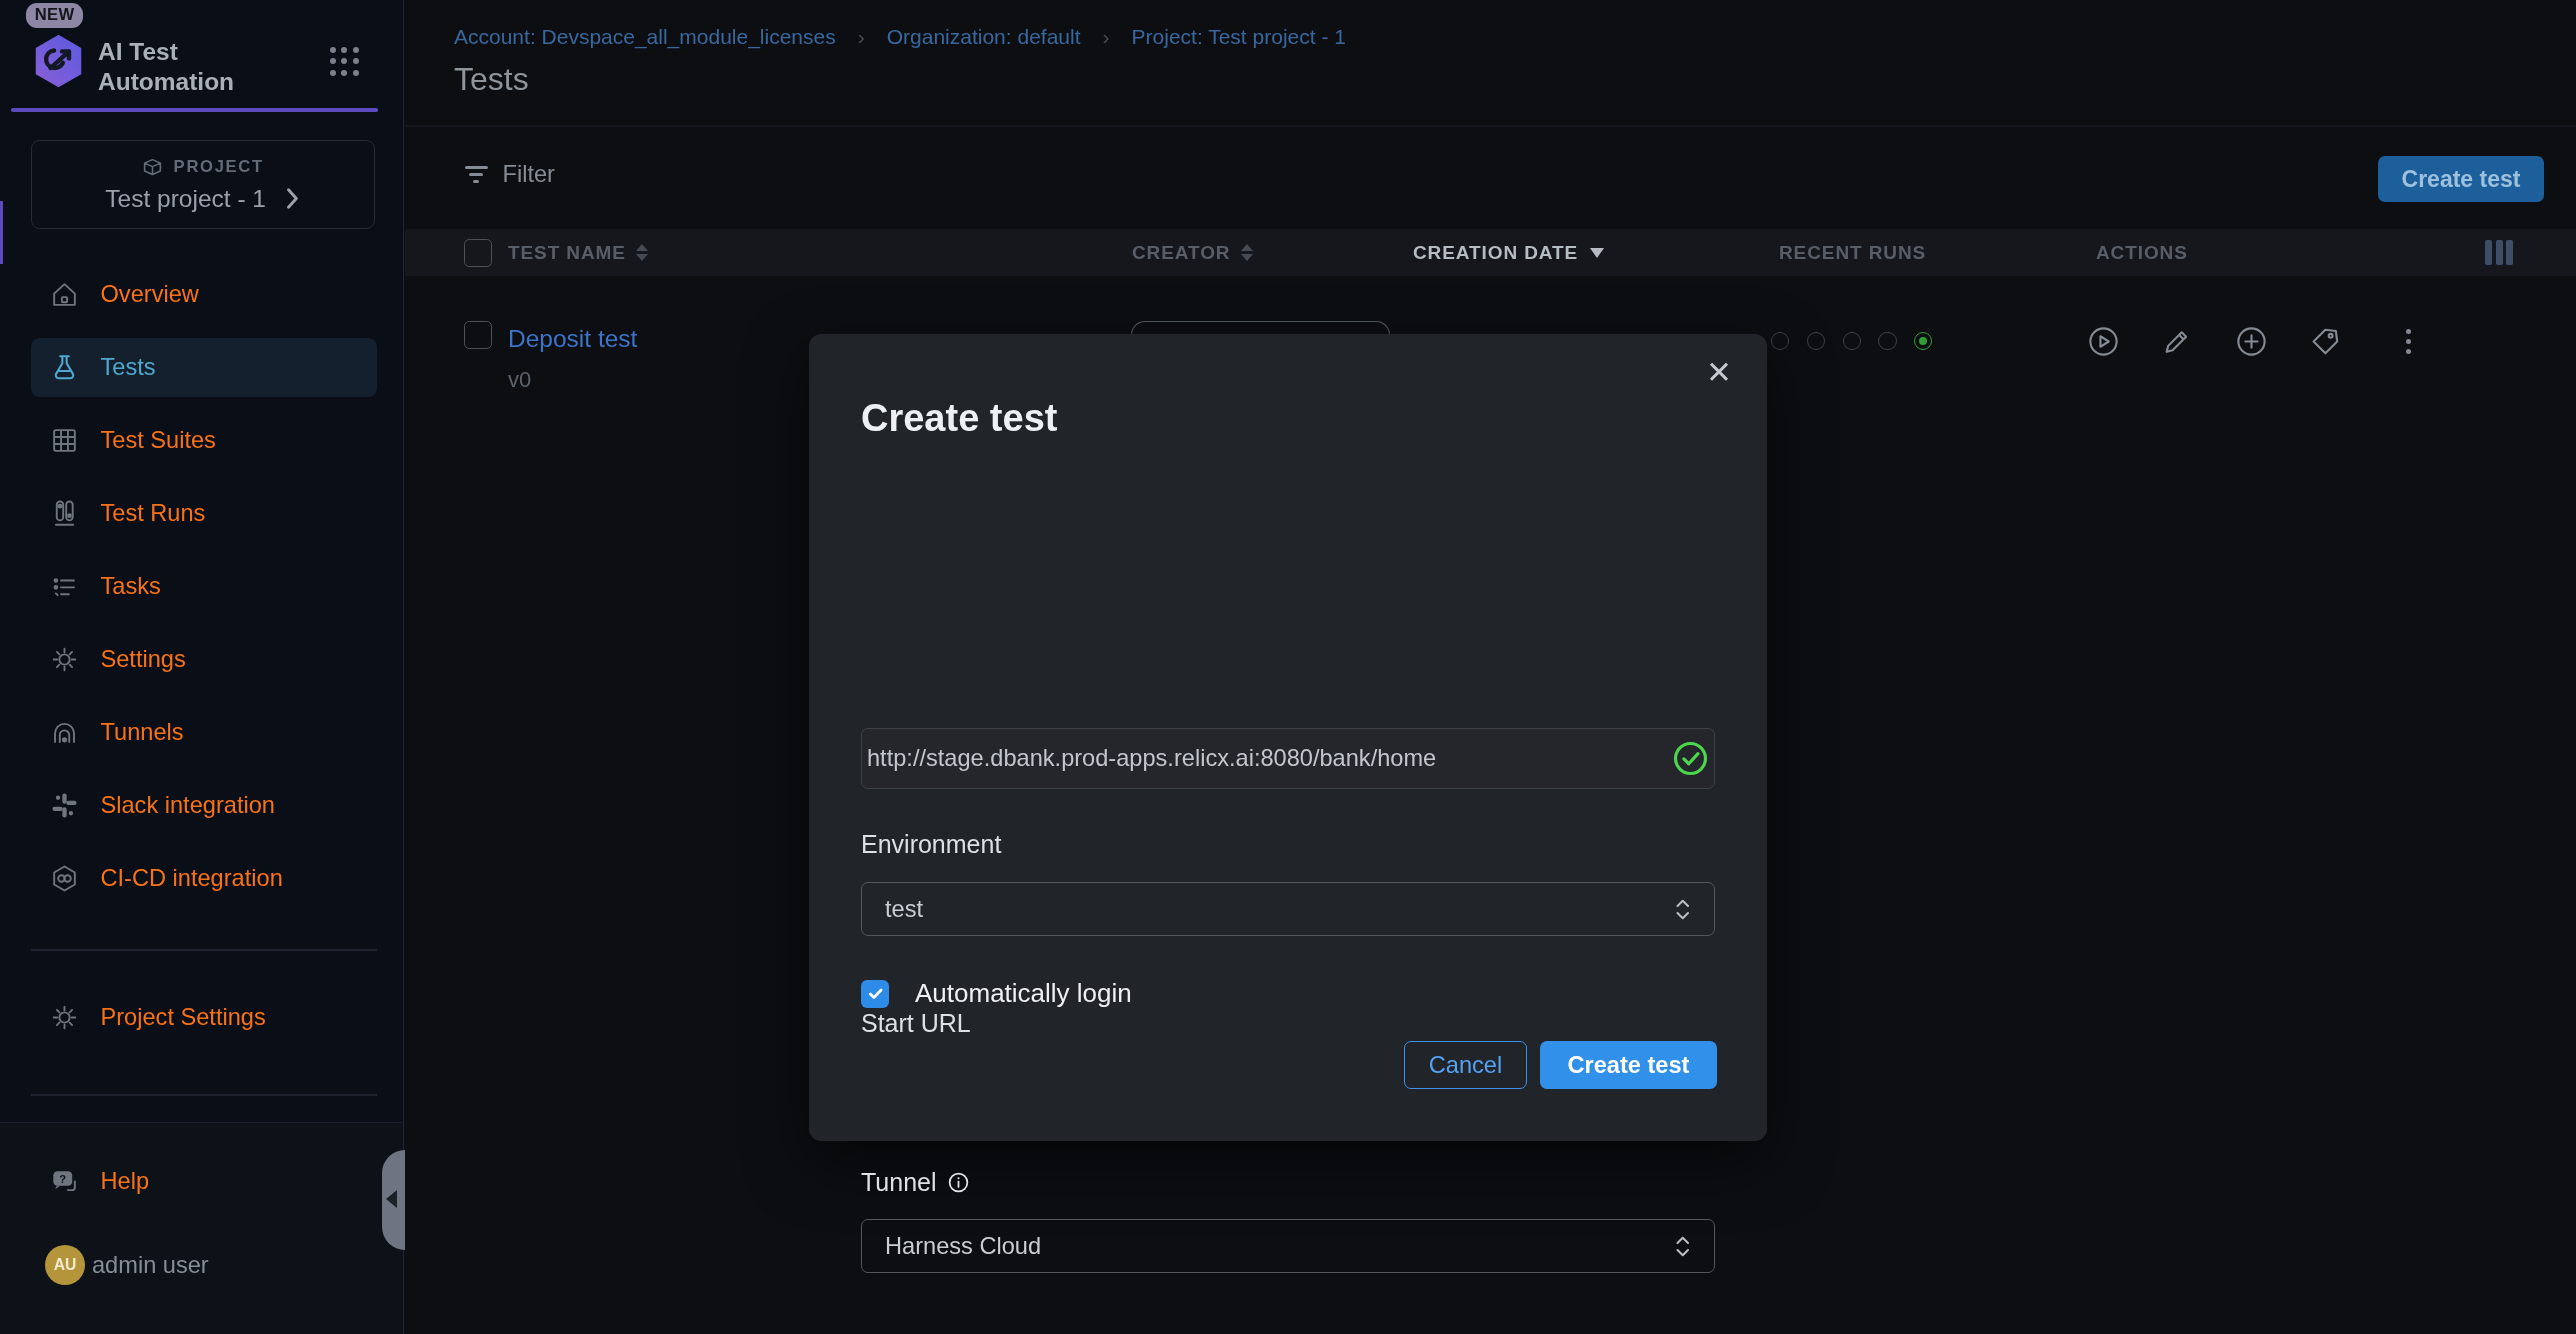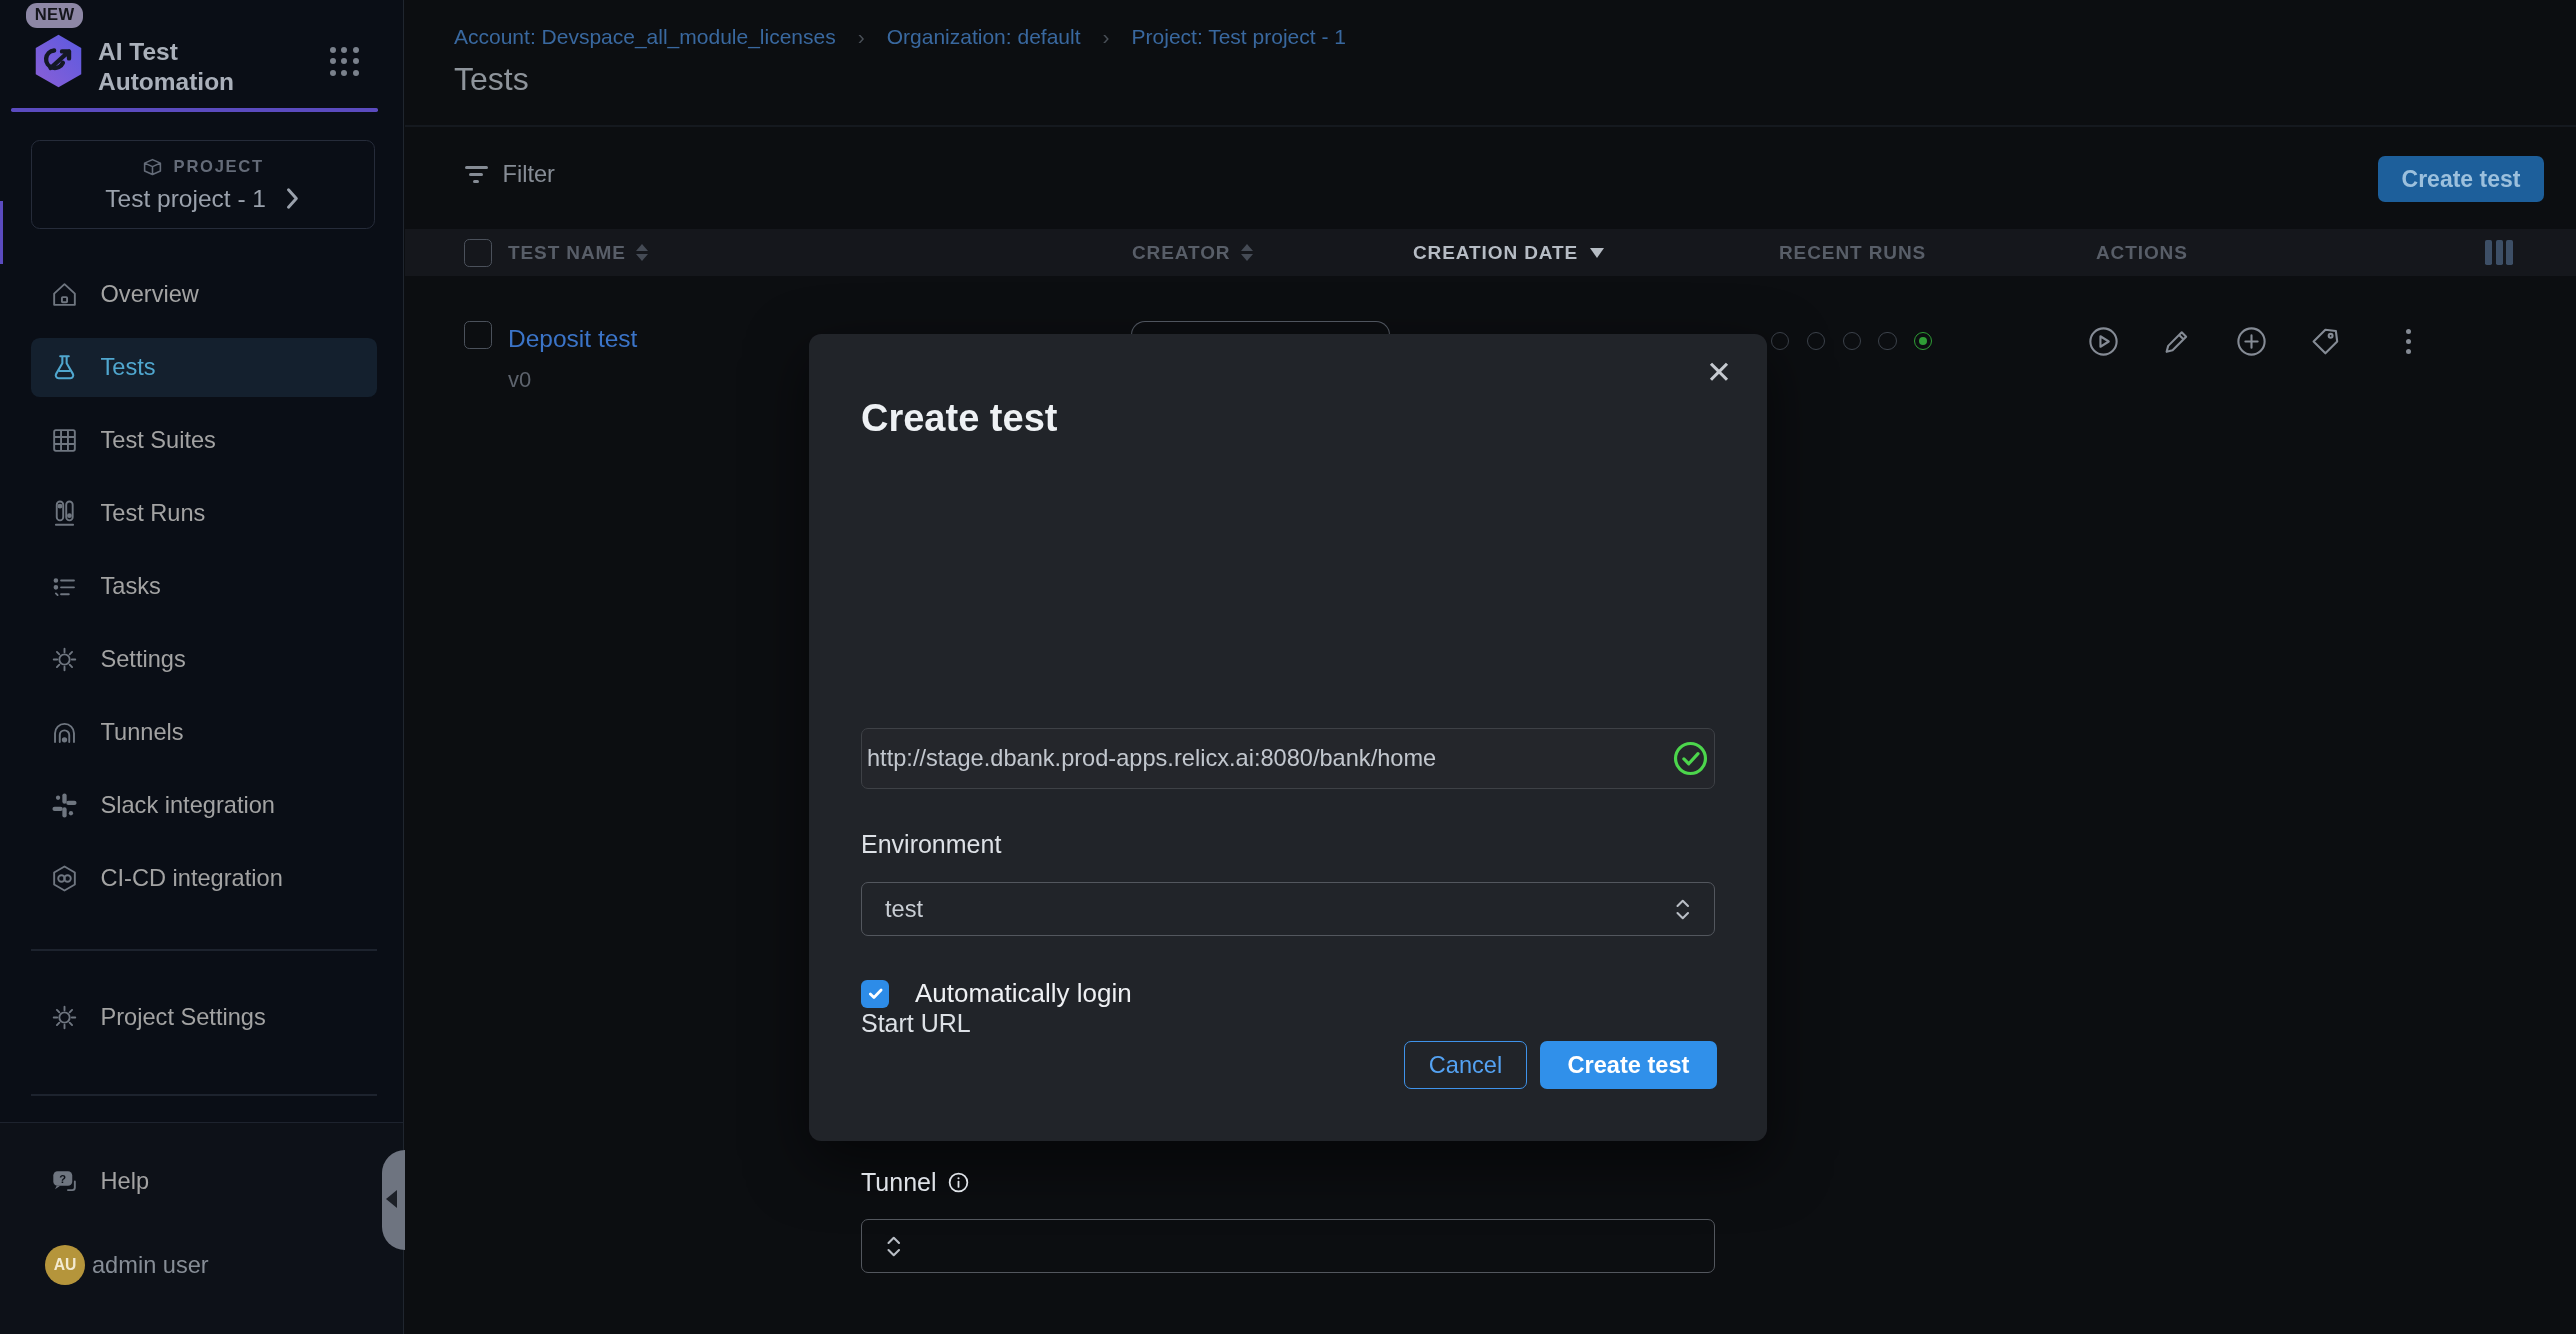--- a/index.html
+++ b/index.html
@@ -18,21 +18,21 @@
   .grid9{position:absolute;left:330px;top:47px;display:grid;grid-template-columns:repeat(3,6.1px);grid-gap:5.2px}
   .grid9 i{width:6.1px;height:6.1px;border-radius:50%;background:#7a818c}
   .brand-line{position:absolute;left:10.5px;top:108px;width:367px;height:3.5px;border-radius:1.7px;background:#5b4bbf}
   .project-card{position:absolute;left:31px;top:140px;width:342px;height:87px;border:1.7px solid #262c3a;border-radius:8.7px;display:flex;flex-direction:column;align-items:center;justify-content:center;gap:7px;cursor:pointer}
   .project-card .row1{display:flex;align-items:center;gap:10.5px}
   .project-card .plabel{font-size:16.6px;font-weight:700;letter-spacing:1.7px;color:#646b78}
   .project-card .row2{display:flex;align-items:center;gap:19px}
   .project-card .pname{font-size:24.5px;color:#9aa1ac}
   .nav{position:absolute;left:0;top:265px;width:403px}
   .nav-item{width:346px;height:59px;margin:0 26px 14px 31px;border-radius:8.7px;display:flex;align-items:center;padding-left:17.5px;gap:21px;box-sizing:border-box;cursor:pointer}
-  .nav-item .lbl{font-size:23.6px;color:#a3a3a3}
+  .nav-item .lbl{font-size:23.6px;color:#f97316}
   .nav-item.active{background:#14202e}
   .nav-item.active .lbl{color:#50a7cf}
   .icon36{width:31px;height:31px;flex:0 0 31px;color:#6f7680}
   .nav-item.active .icon36{color:#50a7cf}
   .side-div{position:absolute;left:31px;width:346px;height:1.7px;background:#1d232e}
   .ps-item{position:absolute;top:988px;left:0}
   .side-footer{position:absolute;left:0;top:1122px;width:403px;height:212px;background:#0d1118;border-top:1.7px solid #1d232e;box-sizing:border-box}
   .help-item{position:absolute;top:29px;left:0;margin-bottom:0}
   .user-row{position:absolute;top:122px;left:45px;display:flex;align-items:center;gap:7px;cursor:pointer}
   .avatar{width:40px;height:40px;border-radius:50%;background:#b5953b;color:#f3ead0;font-size:15.7px;font-weight:700;display:flex;align-items:center;justify-content:center}
@@ -407,20 +407,21 @@
     <span>Tunnel</span>
     <span>
       <svg width="23" height="23" viewBox="0 0 26 26" stroke="#dfe3e8" stroke-width="2" fill="none" stroke-linecap="round">
         <circle cx="13" cy="13" r="10"></circle>
           <path d="M13 12 v6"></path>
           <circle cx="13" cy="8.2" r="1.2" fill="#dfe3e8" stroke="none"></circle>
       </svg>
     </span>
   </div>
   <div class="select" style="top:885px">
+    <span class="val">Harness Cloud</span>
     <span>
       <svg width="17.5" height="23" viewBox="0 0 20 26" stroke="#b9bec5" stroke-width="2.4" fill="none" stroke-linecap="round" stroke-linejoin="round">
         <path d="M4 9 l6-6 6 6 M4 17 l6 6 6-6"></path>
       </svg>
     </span>
   </div>
 
   <div class="chk-row">
     <span class="chk">
       <svg width="19" height="19" viewBox="0 0 22 22" stroke="#ffffff" stroke-width="3.2" fill="none" stroke-linecap="round" stroke-linejoin="round">

